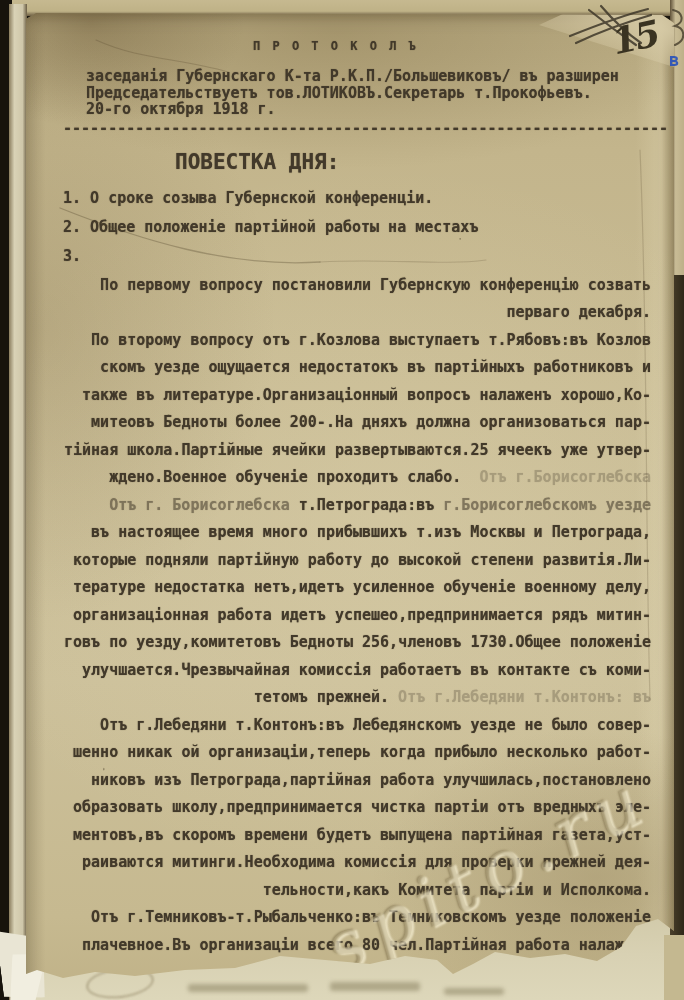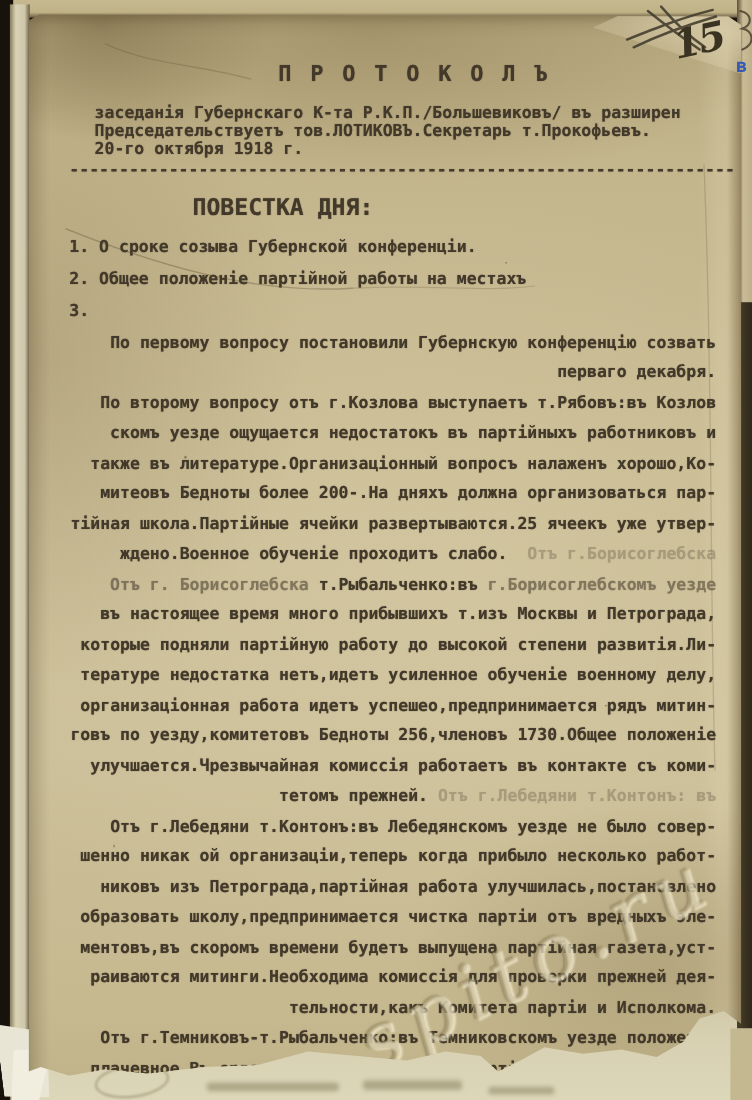--- a/index.html
+++ b/index.html
@@ -46,21 +46,21 @@
       linear-gradient(180deg,#b9ab82 0%,#c3b58c 14%,#c8bb93 38%,#ccc09a 68%,#c6b990 92%,#c0b288 100%);
     box-shadow:0 0 10px rgba(0,0,0,.55), inset 0 10px 16px -8px rgba(70,55,30,.5), inset -10px 0 16px -8px rgba(80,62,34,.3);
     clip-path:polygon(0px 6px,10px 0px,636px 2px,648px 10px,648px 918px,632px 906px,610px 913px,595px 934px,571px 948px,539px 941px,504px 945px,469px 939px,447px 951px,427px 961px,411px 947px,379px 943px,344px 951px,299px 947px,254px 943px,209px 955px,159px 957px,109px 963px,69px 959px,37px 965px,11px 957px,0px 961px);
   }
   .corner-patch{position:absolute;right:0;top:0;width:135px;height:54px;
     background:linear-gradient(200deg,#d9cda9 20%,rgba(217,205,169,0) 85%);
     clip-path:polygon(26px 0,135px 0,135px 54px,0 12px);opacity:.85;}
   .content{position:absolute;left:37px;top:0;width:588px;}
   
   .tw{color:#42392a;text-shadow:0 0 1px rgba(58,48,32,.65);font-weight:bold;white-space:pre;}
-  .title{font-size:20px;letter-spacing:2.5px;margin:42px 0 0 190px;}
+  .title{font-size:12px;letter-spacing:2.5px;margin:26px 0 0 190px;}
   .header-block{margin:15px 0 0 23px;}
   .hline{font-size:15px;line-height:16.5px;}
   .divider{font-size:15px;line-height:15px;margin-top:3px;letter-spacing:0;overflow:hidden;width:610px;}
   .agenda-heading{font-size:21px;margin:17px 0 0 112px;line-height:18px;}
   .agenda-items{margin-top:13px;}
   .aline{font-size:15px;line-height:29px;}
   .body-lines{margin-top:1px;}
   .bline{font-size:15px;line-height:27.5px;text-align:right;}
   .seg-g1{opacity:.28;}
   .seg-g2{opacity:.55;}
@@ -118,21 +118,21 @@
       </div>
     <div class="body-lines">
         <div class="tw bline"><span class="seg-n">   По первому вопросу постановили Губернскую конференцію созвать</span></div>
         <div class="tw bline"><span class="seg-n">перваго декабря.</span></div>
         <div class="tw bline"><span class="seg-n">   По второму вопросу отъ г.Козлова выступаетъ т.Рябовъ:въ Козлов</span></div>
         <div class="tw bline"><span class="seg-n">скомъ уезде ощущается недостатокъ въ партійныхъ работниковъ и</span></div>
         <div class="tw bline"><span class="seg-n">также въ литературе.Организаціонный вопросъ налаженъ хорошо,Ко-</span></div>
         <div class="tw bline"><span class="seg-n">митеовъ Бедноты более 200-.На дняхъ должна организоваться пар-</span></div>
         <div class="tw bline"><span class="seg-n">тійная школа.Партійные ячейки развертываются.25 ячеекъ уже утвер-</span></div>
         <div class="tw bline"><span class="seg-n">ждено.Военное обученіе проходитъ слабо.</span><span class="seg-g1">  Отъ г.Борисоглебска</span></div>
-        <div class="tw bline"><span class="seg-g2">Отъ г. Борисоглебска </span><span class="seg-n">т.Рыбальченко:въ </span><span class="seg-g2">г.Борисоглебскомъ уезде</span></div>
+        <div class="tw bline"><span class="seg-g2">Отъ г. Борисоглебска </span><span class="seg-n">т.Петрограда:въ </span><span class="seg-g2">г.Борисоглебскомъ уезде</span></div>
         <div class="tw bline"><span class="seg-n">въ настоящее время много прибывшихъ т.изъ Москвы и Петрограда,</span></div>
         <div class="tw bline"><span class="seg-n">которые подняли партійную работу до высокой степени развитія.Ли-</span></div>
         <div class="tw bline"><span class="seg-n">тературе недостатка нетъ,идетъ усиленное обученіе военному делу,</span></div>
         <div class="tw bline"><span class="seg-n">организаціонная работа идетъ успешео,предпринимается рядъ митин-</span></div>
         <div class="tw bline"><span class="seg-n">говъ по уезду,комитетовъ Бедноты 256,членовъ 1730.Общее положеніе</span></div>
         <div class="tw bline"><span class="seg-n">улучшается.Чрезвычайная комиссія работаетъ въ контакте съ коми-</span></div>
         <div class="tw bline"><span class="seg-n">тетомъ прежней.</span><span class="seg-g1"> Отъ г.Лебедяни т.Контонъ: въ</span></div>
         <div class="tw bline"><span class="seg-n">   Отъ г.Лебедяни т.Контонъ:въ Лебедянскомъ уезде не было совер-</span></div>
         <div class="tw bline"><span class="seg-n">шенно никак ой организаціи,теперь когда прибыло несколько работ-</span></div>
         <div class="tw bline"><span class="seg-n">никовъ изъ Петрограда,партійная работа улучшилась,постановлено</span></div>

